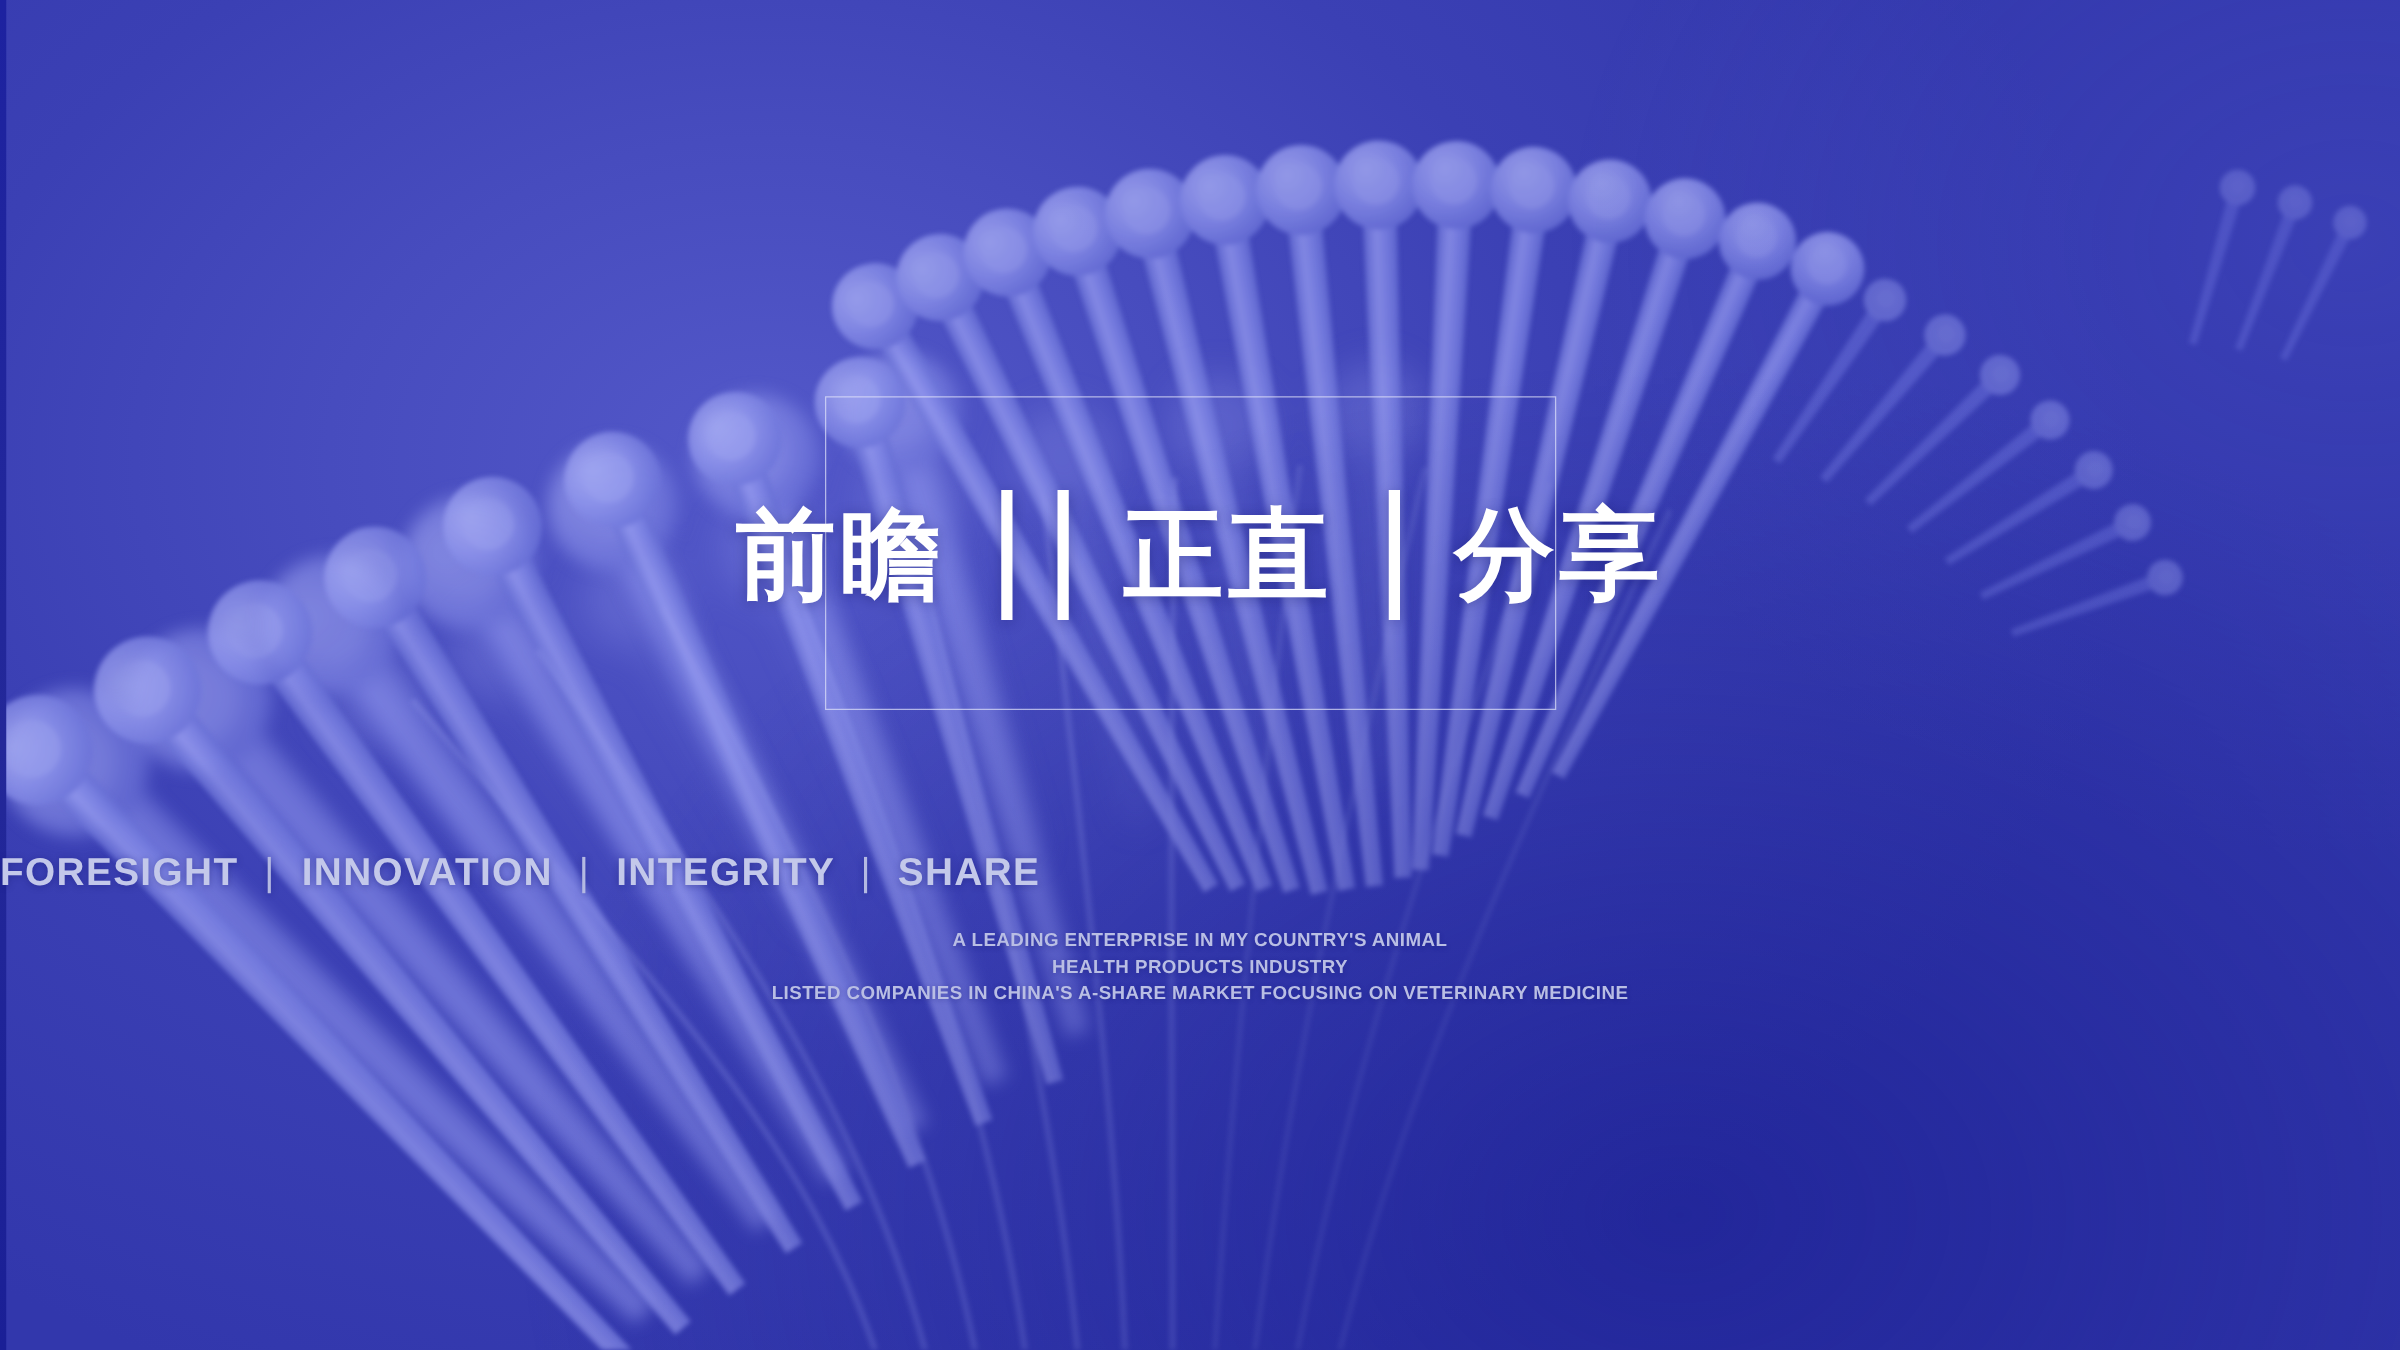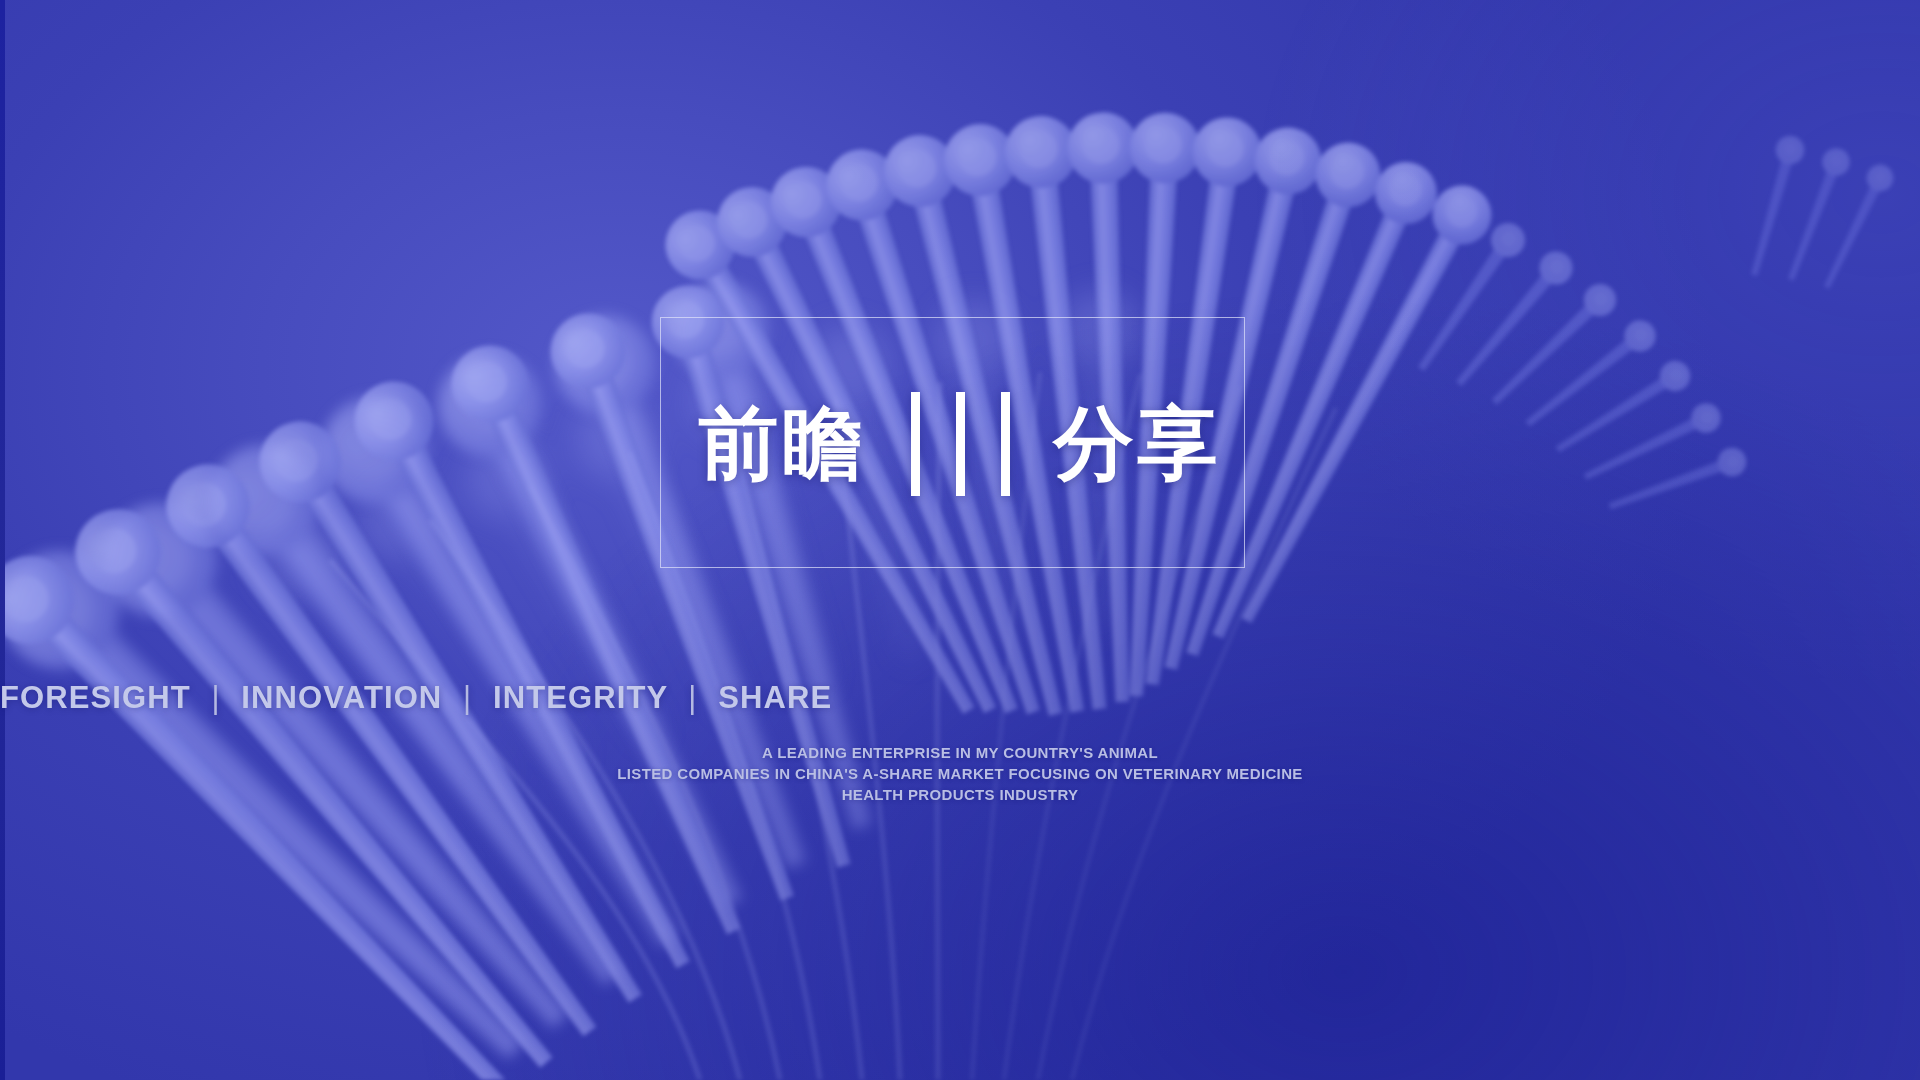--- a/index.html
+++ b/index.html
@@ -376,33 +376,34 @@
 
   <div class="bg-vign"></div>
   <div class="left-stripe"></div>
 
   <div class="frame"></div>
 
   <div class="headline">
     <span class="word">前瞻</span>
     <span class="bar"></span>
     <span class="bar"></span>
+    <span class="word">正直</span>
     <span class="bar"></span>
     <span class="word">分享</span>
   </div>
 
   <div class="tagline">
     <span>FORESIGHT</span>
     <span class="sep">|</span>
     <span>INNOVATION</span>
     <span class="sep">|</span>
     <span>INTEGRITY</span>
     <span class="sep">|</span>
     <span>SHARE</span>
   </div>
 
   <div class="caption">
     <div>A LEADING ENTERPRISE IN MY COUNTRY'S ANIMAL</div>
+    <div>HEALTH PRODUCTS INDUSTRY</div>
     <div>LISTED COMPANIES IN CHINA'S A-SHARE MARKET FOCUSING ON VETERINARY MEDICINE</div>
-    <div>HEALTH PRODUCTS INDUSTRY</div>
   </div>
 
 </div>
 
 </body></html>

